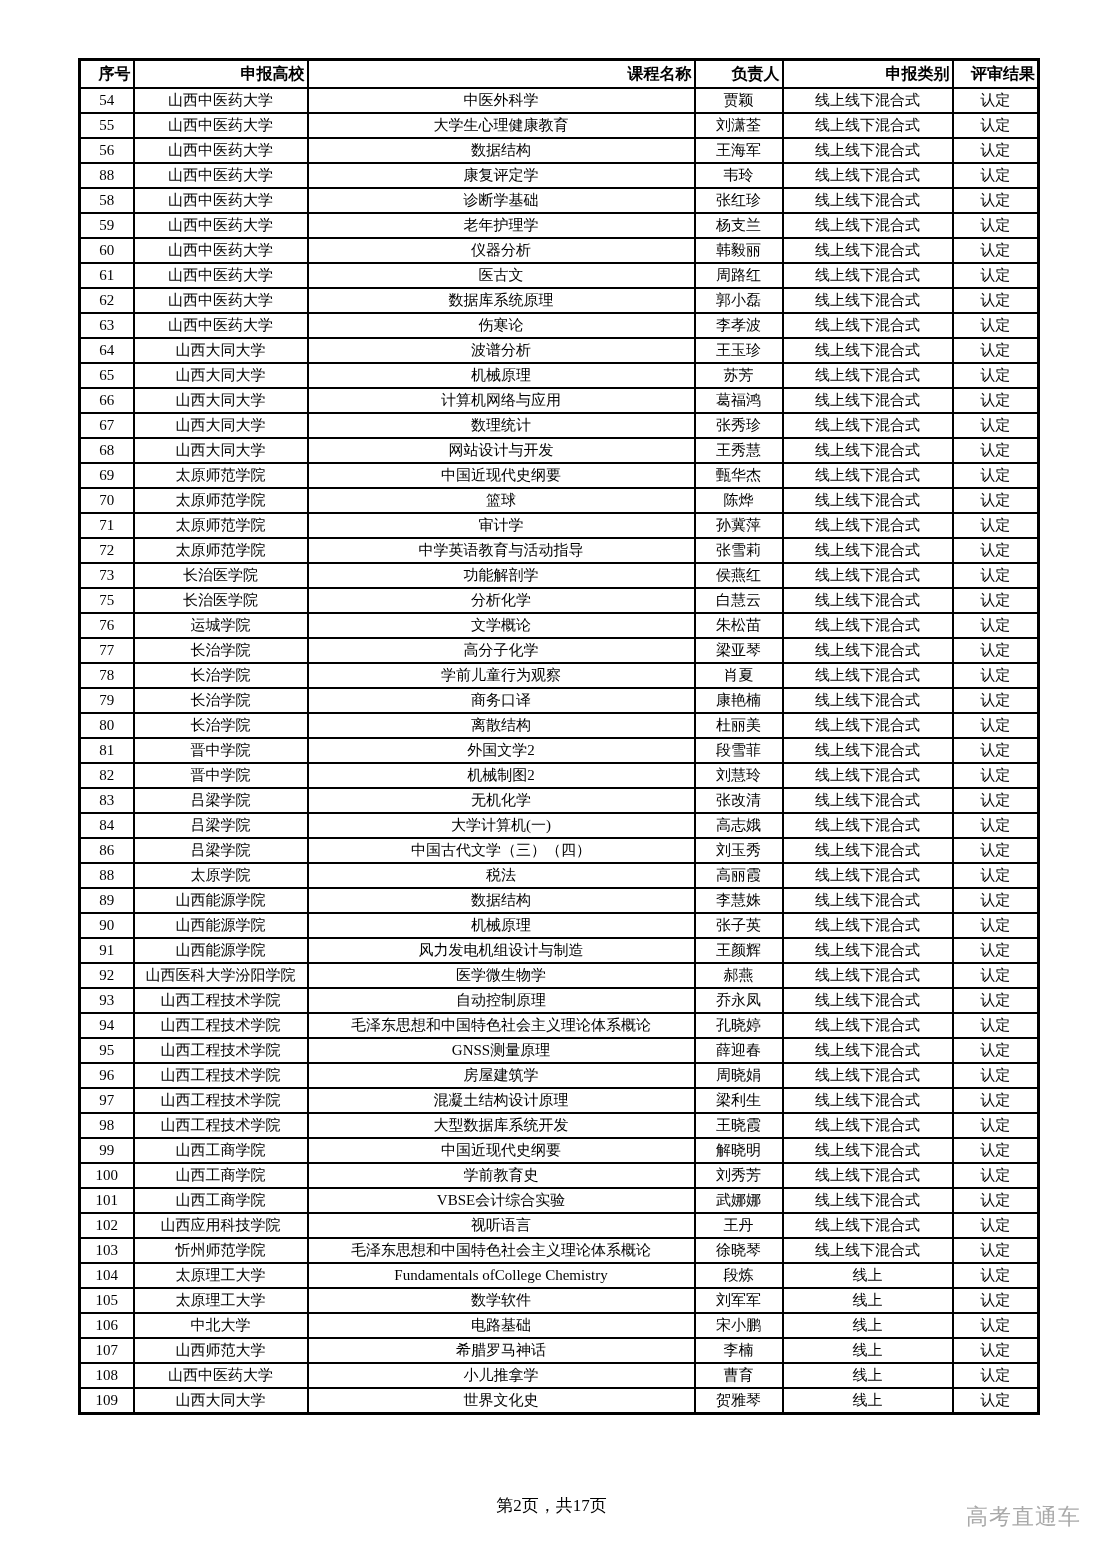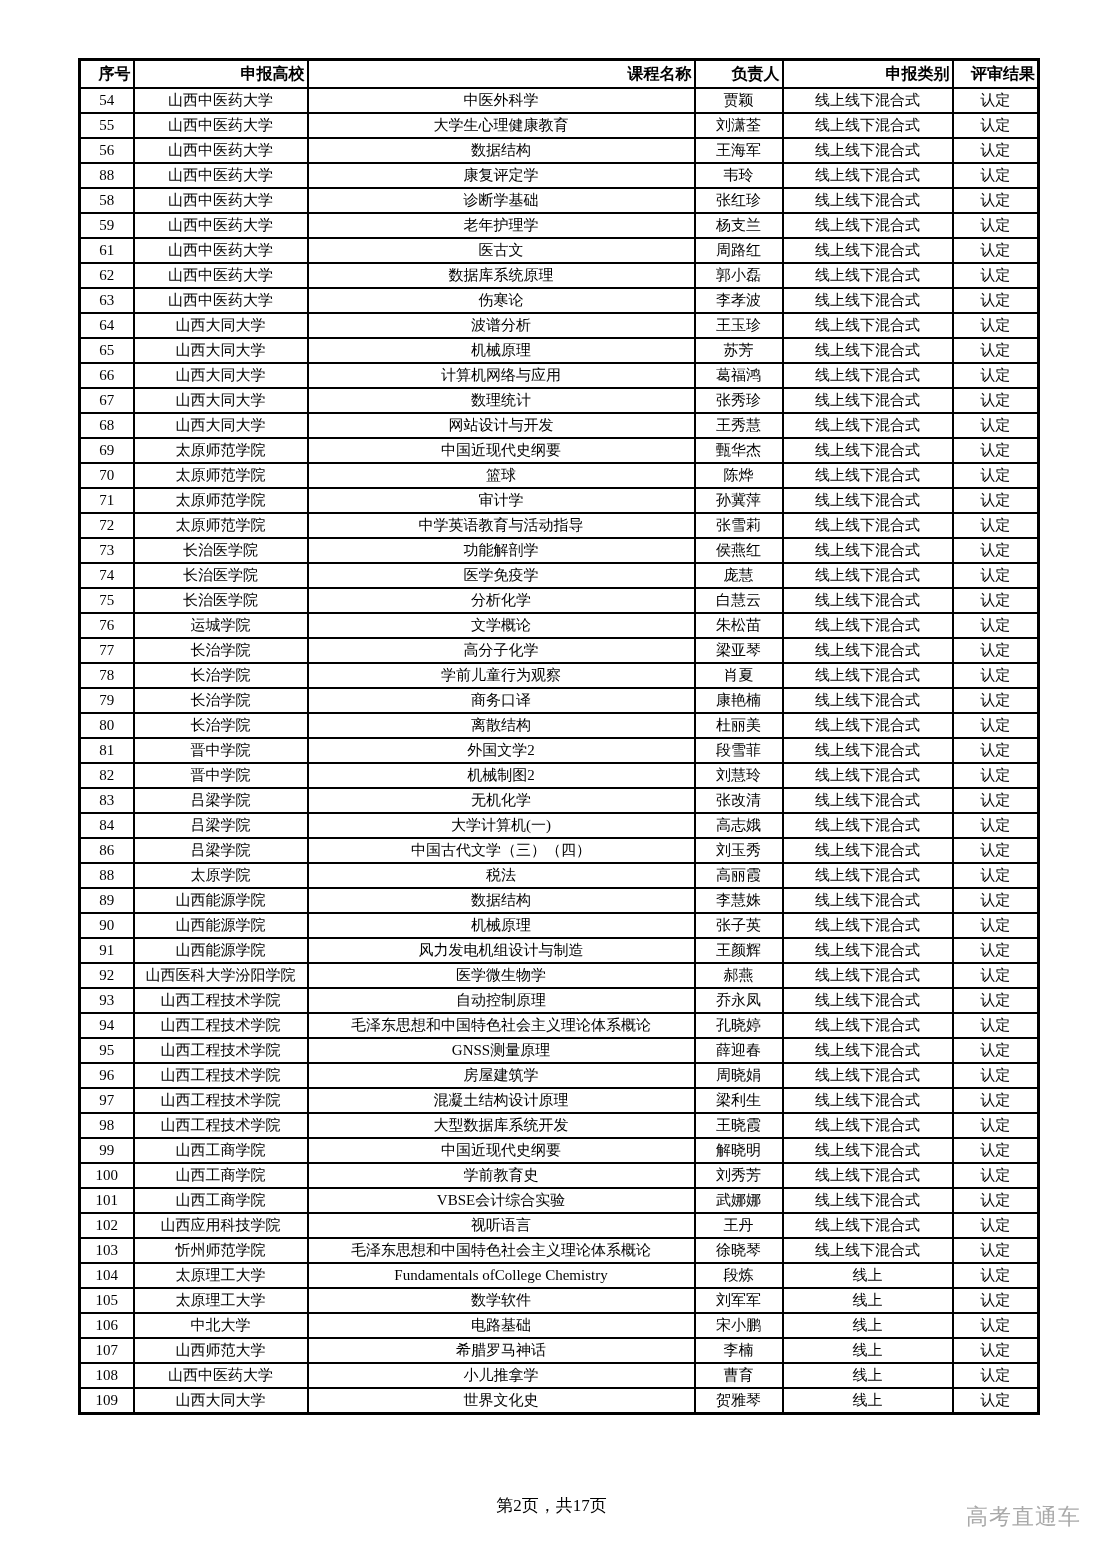--- a/index.html
+++ b/index.html
@@ -124,20 +124,28 @@
       </tr>
       <tr>
         <td class="c0">59</td>
         <td class="c1">山西中医药大学</td>
         <td class="c2">老年护理学</td>
         <td class="c3">杨支兰</td>
         <td class="c4">线上线下混合式</td>
         <td class="c5">认定</td>
       </tr>
       <tr>
+        <td class="c0">60</td>
+        <td class="c1">山西中医药大学</td>
+        <td class="c2">仪器分析</td>
+        <td class="c3">韩毅丽</td>
+        <td class="c4">线上线下混合式</td>
+        <td class="c5">认定</td>
+      </tr>
+      <tr>
         <td class="c0">61</td>
         <td class="c1">山西中医药大学</td>
         <td class="c2">医古文</td>
         <td class="c3">周路红</td>
         <td class="c4">线上线下混合式</td>
         <td class="c5">认定</td>
       </tr>
       <tr>
         <td class="c0">62</td>
         <td class="c1">山西中医药大学</td>
@@ -224,28 +232,20 @@
         <td class="c2">中学英语教育与活动指导</td>
         <td class="c3">张雪莉</td>
         <td class="c4">线上线下混合式</td>
         <td class="c5">认定</td>
       </tr>
       <tr>
         <td class="c0">73</td>
         <td class="c1">长治医学院</td>
         <td class="c2">功能解剖学</td>
         <td class="c3">侯燕红</td>
-        <td class="c4">线上线下混合式</td>
-        <td class="c5">认定</td>
-      </tr>
-      <tr>
-        <td class="c0">74</td>
-        <td class="c1">长治医学院</td>
-        <td class="c2">医学免疫学</td>
-        <td class="c3">庞慧</td>
         <td class="c4">线上线下混合式</td>
         <td class="c5">认定</td>
       </tr>
       <tr>
         <td class="c0">75</td>
         <td class="c1">长治医学院</td>
         <td class="c2">分析化学</td>
         <td class="c3">白慧云</td>
         <td class="c4">线上线下混合式</td>
         <td class="c5">认定</td>

